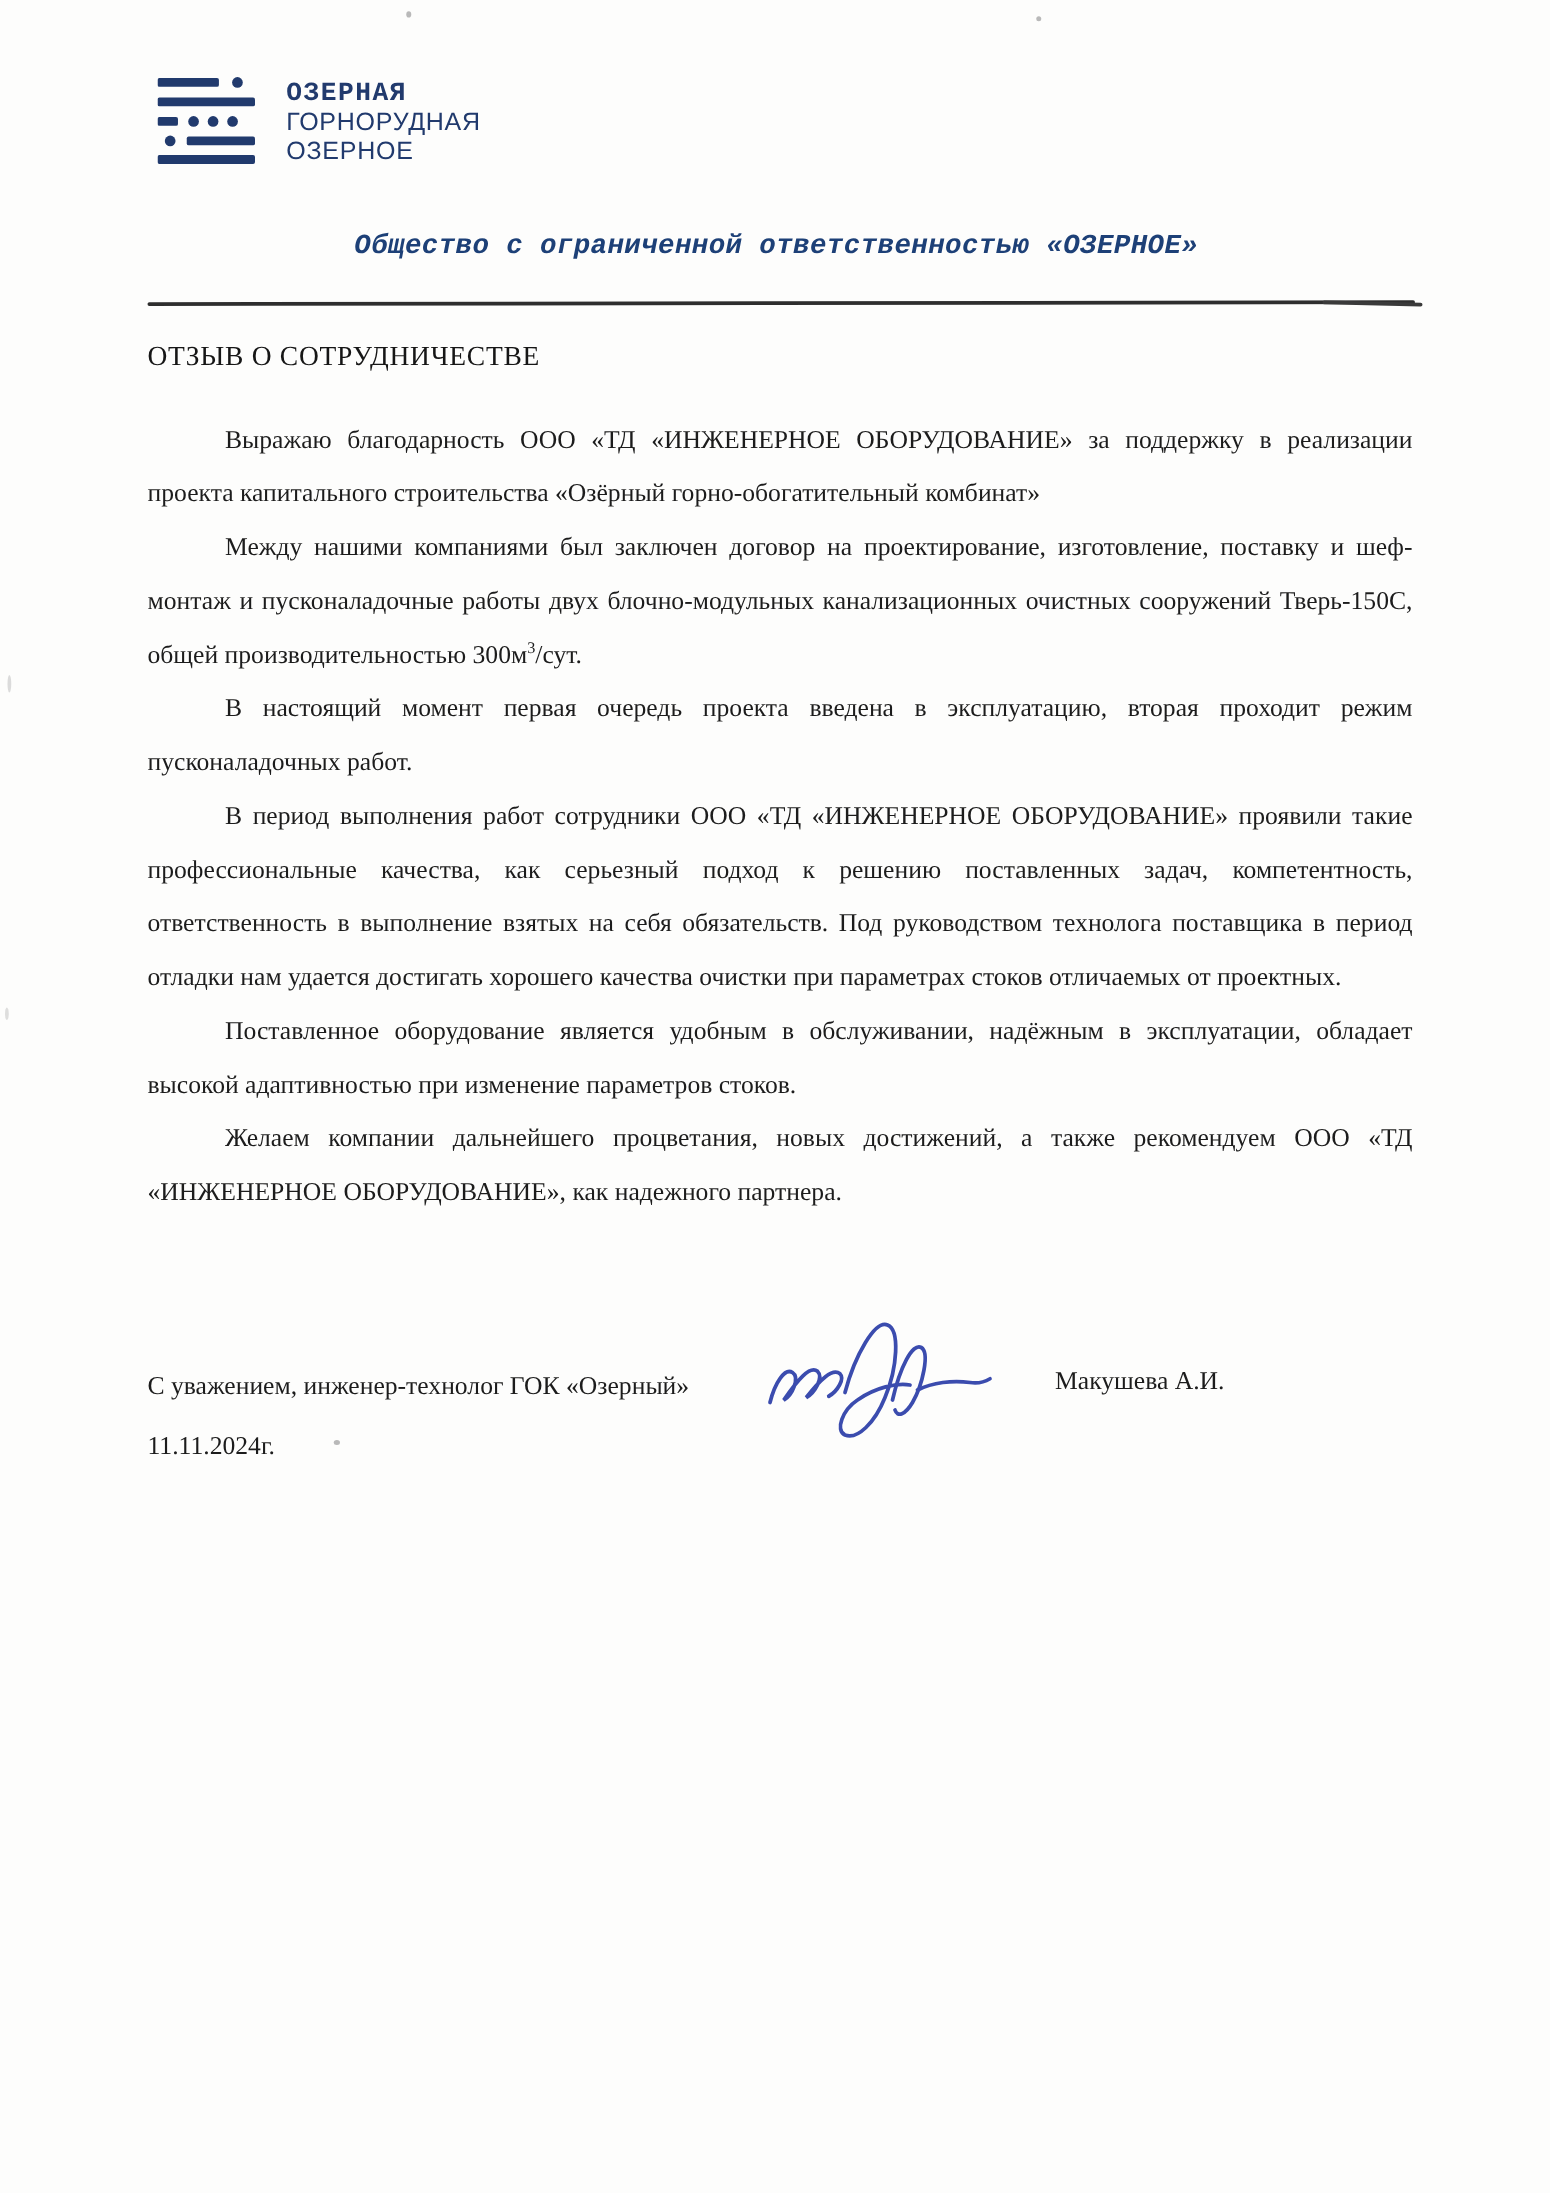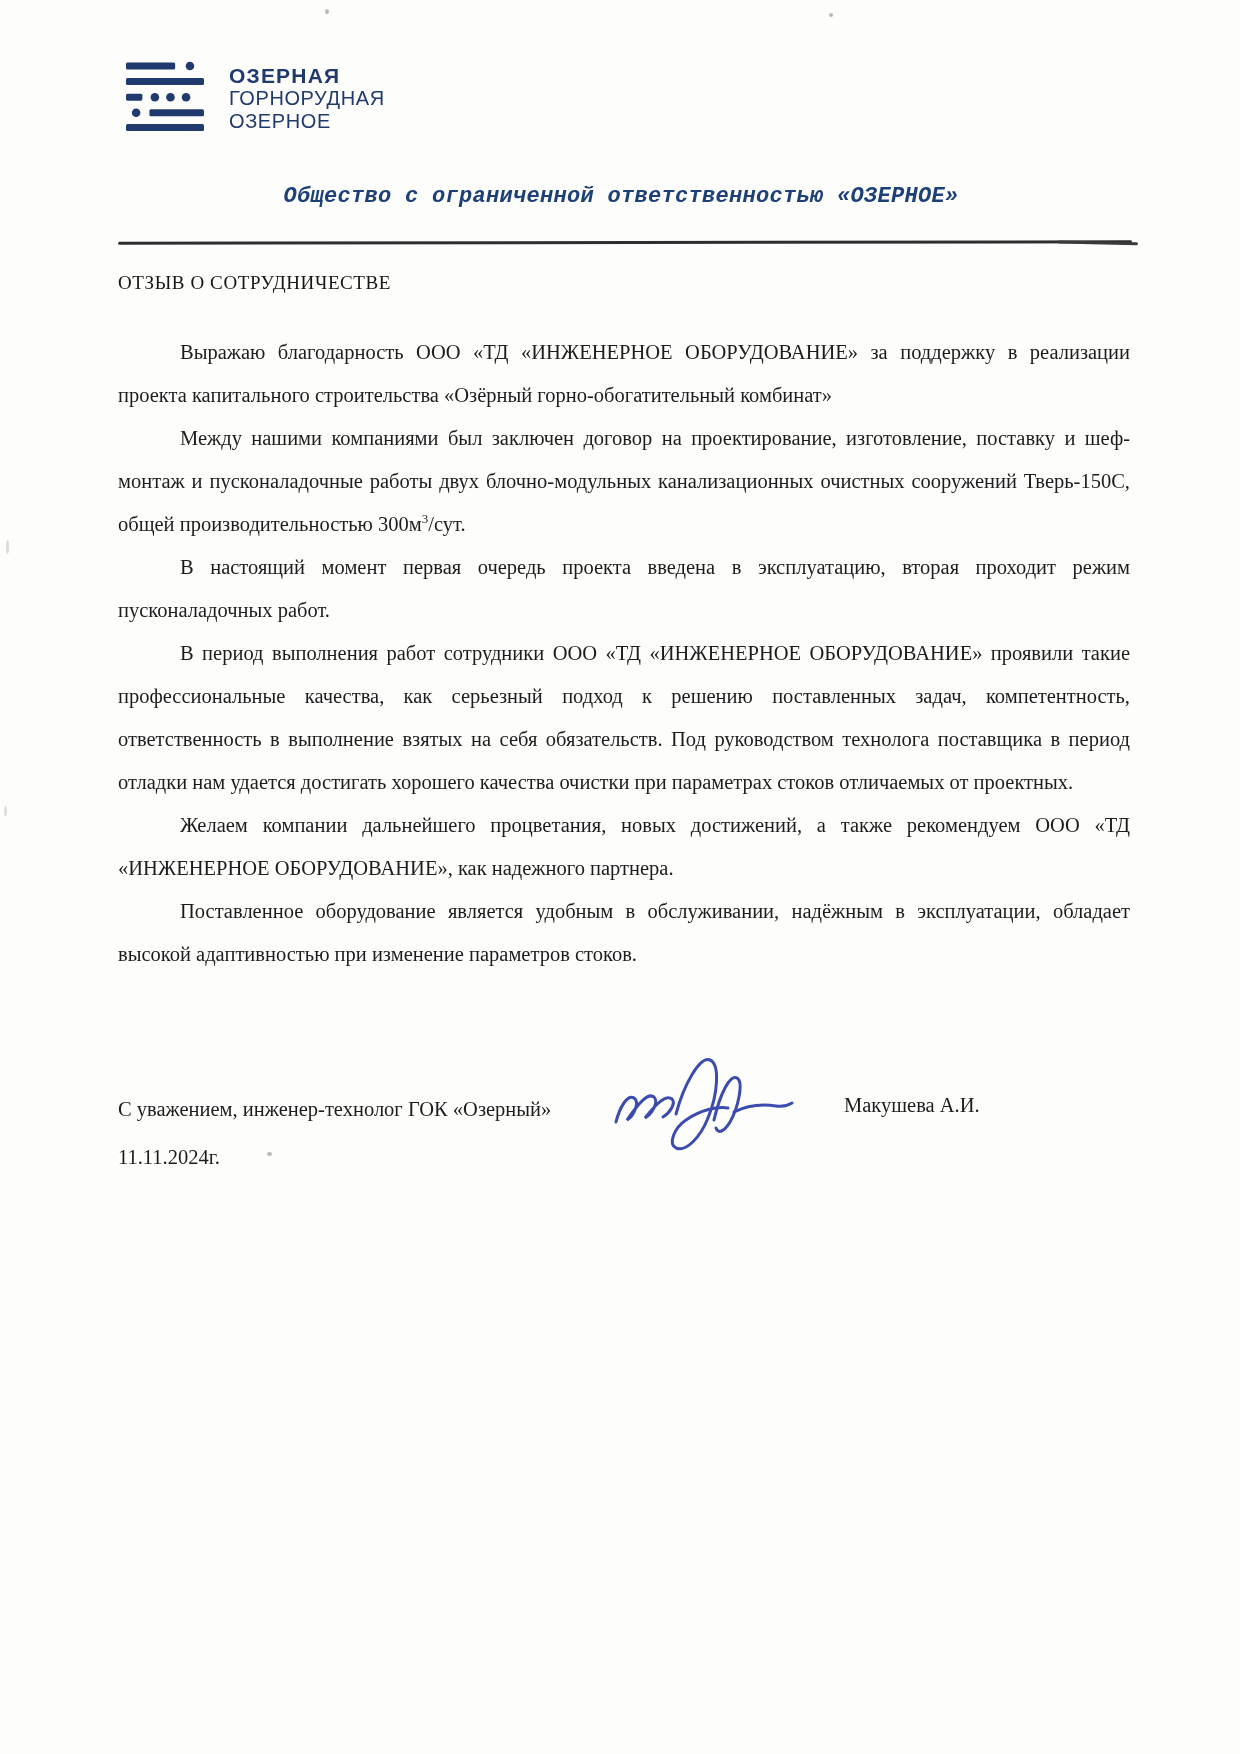--- a/index.html
+++ b/index.html
@@ -9,21 +9,21 @@
     margin:0 auto;
     background:#fdfdfc;
     overflow:hidden;
     font-family:"Liberation Serif", serif;
     color:#1c1c1c;
   }
   
   .logo{position:absolute;left:126px;top:60px;display:flex;align-items:flex-start;gap:25px;}
   .logo-icon{width:78px;height:72px;}
   .logo-text{font-family:"Liberation Sans", sans-serif;color:#213a6d;line-height:23px;padding-top:4px;}
-  .logo-line1{font-size:21px;font-weight:700;letter-spacing:1.2px;}
+  .logo-line1{font-size:21px;font-weight:700;letter-spacing:1.2px;font-family:Liberation Mono, monospace;}
   .logo-line2,.logo-line3{font-size:20px;font-weight:500;letter-spacing:0.6px;}
   
   .doc-title{
     position:absolute;left:115px;top:184px;width:1012px;
     text-align:center;
     font-family:Liberation Mono, monospace;
     font-weight:700;font-style:italic;
     font-size:22px;letter-spacing:0.3px;
     color:#1d4077;
   }
@@ -33,21 +33,21 @@
     background:#2e2e2e;border-radius:2px;
     transform:rotate(-0.08deg);
   }
   .divider::after{
     content:"";position:absolute;right:-6px;top:1px;width:80px;height:3px;
     background:#3a3a3a;border-radius:2px;transform:rotate(1.4deg);
   }
   
   .heading{
     position:absolute;left:118px;top:272px;
-    font-size:19px;letter-spacing:0.6px;color:#161616;
+    font-size:22px;letter-spacing:0.6px;color:#161616;
   }
   
   .body-text{
     position:absolute;left:118px;top:331px;width:1012px;
     font-size:20.5px;line-height:43px;
     text-align:justify;text-align-last:left;
   }
   .body-text p{margin:0;text-indent:62px;}
   .body-text sup{font-size:13px;line-height:0;vertical-align:super;}
   .body-text .ital{margin-top:12px;}
@@ -98,22 +98,22 @@
 
   <div class="divider"></div>
 
   <div class="heading">ОТЗЫВ О СОТРУДНИЧЕСТВЕ</div>
 
   <div class="body-text">
     <p><span>Выражаю благодарность ООО «ТД «ИНЖЕНЕРНОЕ ОБОРУДОВАНИЕ» за поддержку в реализации проекта капитального строительства «Озёрный горно-обогатительный комбинат»</span></p>
     <p><span>Между нашими компаниями был заключен договор на проектирование, изготовление, поставку и шеф-монтаж и пусконаладочные работы двух блочно-модульных канализационных очистных сооружений Тверь-150С, общей производительностью 300м</span><sup>3</sup><span>/сут.</span></p>
     <p><span>В настоящий момент первая очередь проекта введена в эксплуатацию, вторая проходит режим пусконаладочных работ.</span></p>
     <p><span>В период выполнения работ сотрудники ООО «ТД «ИНЖЕНЕРНОЕ ОБОРУДОВАНИЕ» проявили такие профессиональные качества, как серьезный подход к решению поставленных задач, компетентность, ответственность в выполнение взятых на себя обязательств. </span><span class="ital">Под руководством технолога поставщика в период отладки нам удается достигать хорошего качества очистки при параметрах стоков отличаемых от проектных.</span></p>
+    <p><span>Поставленное оборудование является удобным в обслуживании, надёжным в эксплуатации, обладает высокой адаптивностью при изменение параметров стоков.</span></p>
     <p><span>Желаем компании дальнейшего процветания, новых достижений, а также рекомендуем ООО «ТД «ИНЖЕНЕРНОЕ ОБОРУДОВАНИЕ», как надежного партнера.</span></p>
-    <p><span>Поставленное оборудование является удобным в обслуживании, надёжным в эксплуатации, обладает высокой адаптивностью при изменение параметров стоков.</span></p>
   </div>
 
   <div class="sig-row">
     <span class="sig-closing">С уважением, инженер-технолог ГОК «Озерный»</span>
     <span class="sig-scribble">
       <svg viewBox="0 0 190 110" width="190" height="110" xmlns="http://www.w3.org/2000/svg">
         <g fill="none" stroke="#2b3da8" stroke-width="3" stroke-linecap="round" opacity="0.92">
           <path d="M6,72 C10,56 18,44 24,48 C30,52 24,66 17,70 C28,54 38,42 44,47 C49,52 42,64 35,68 C46,54 56,44 62,49 C66,53 60,63 53,67"></path>
           <path d="M66,64 C74,34 90,6 100,10 C110,14 108,44 98,68 C90,88 76,102 66,98 C58,94 64,78 76,70 C90,60 108,56 118,58"></path>
           <path d="M104,70 C110,44 120,24 127,28 C134,32 128,58 120,72 C114,82 108,84 106,78"></path>

